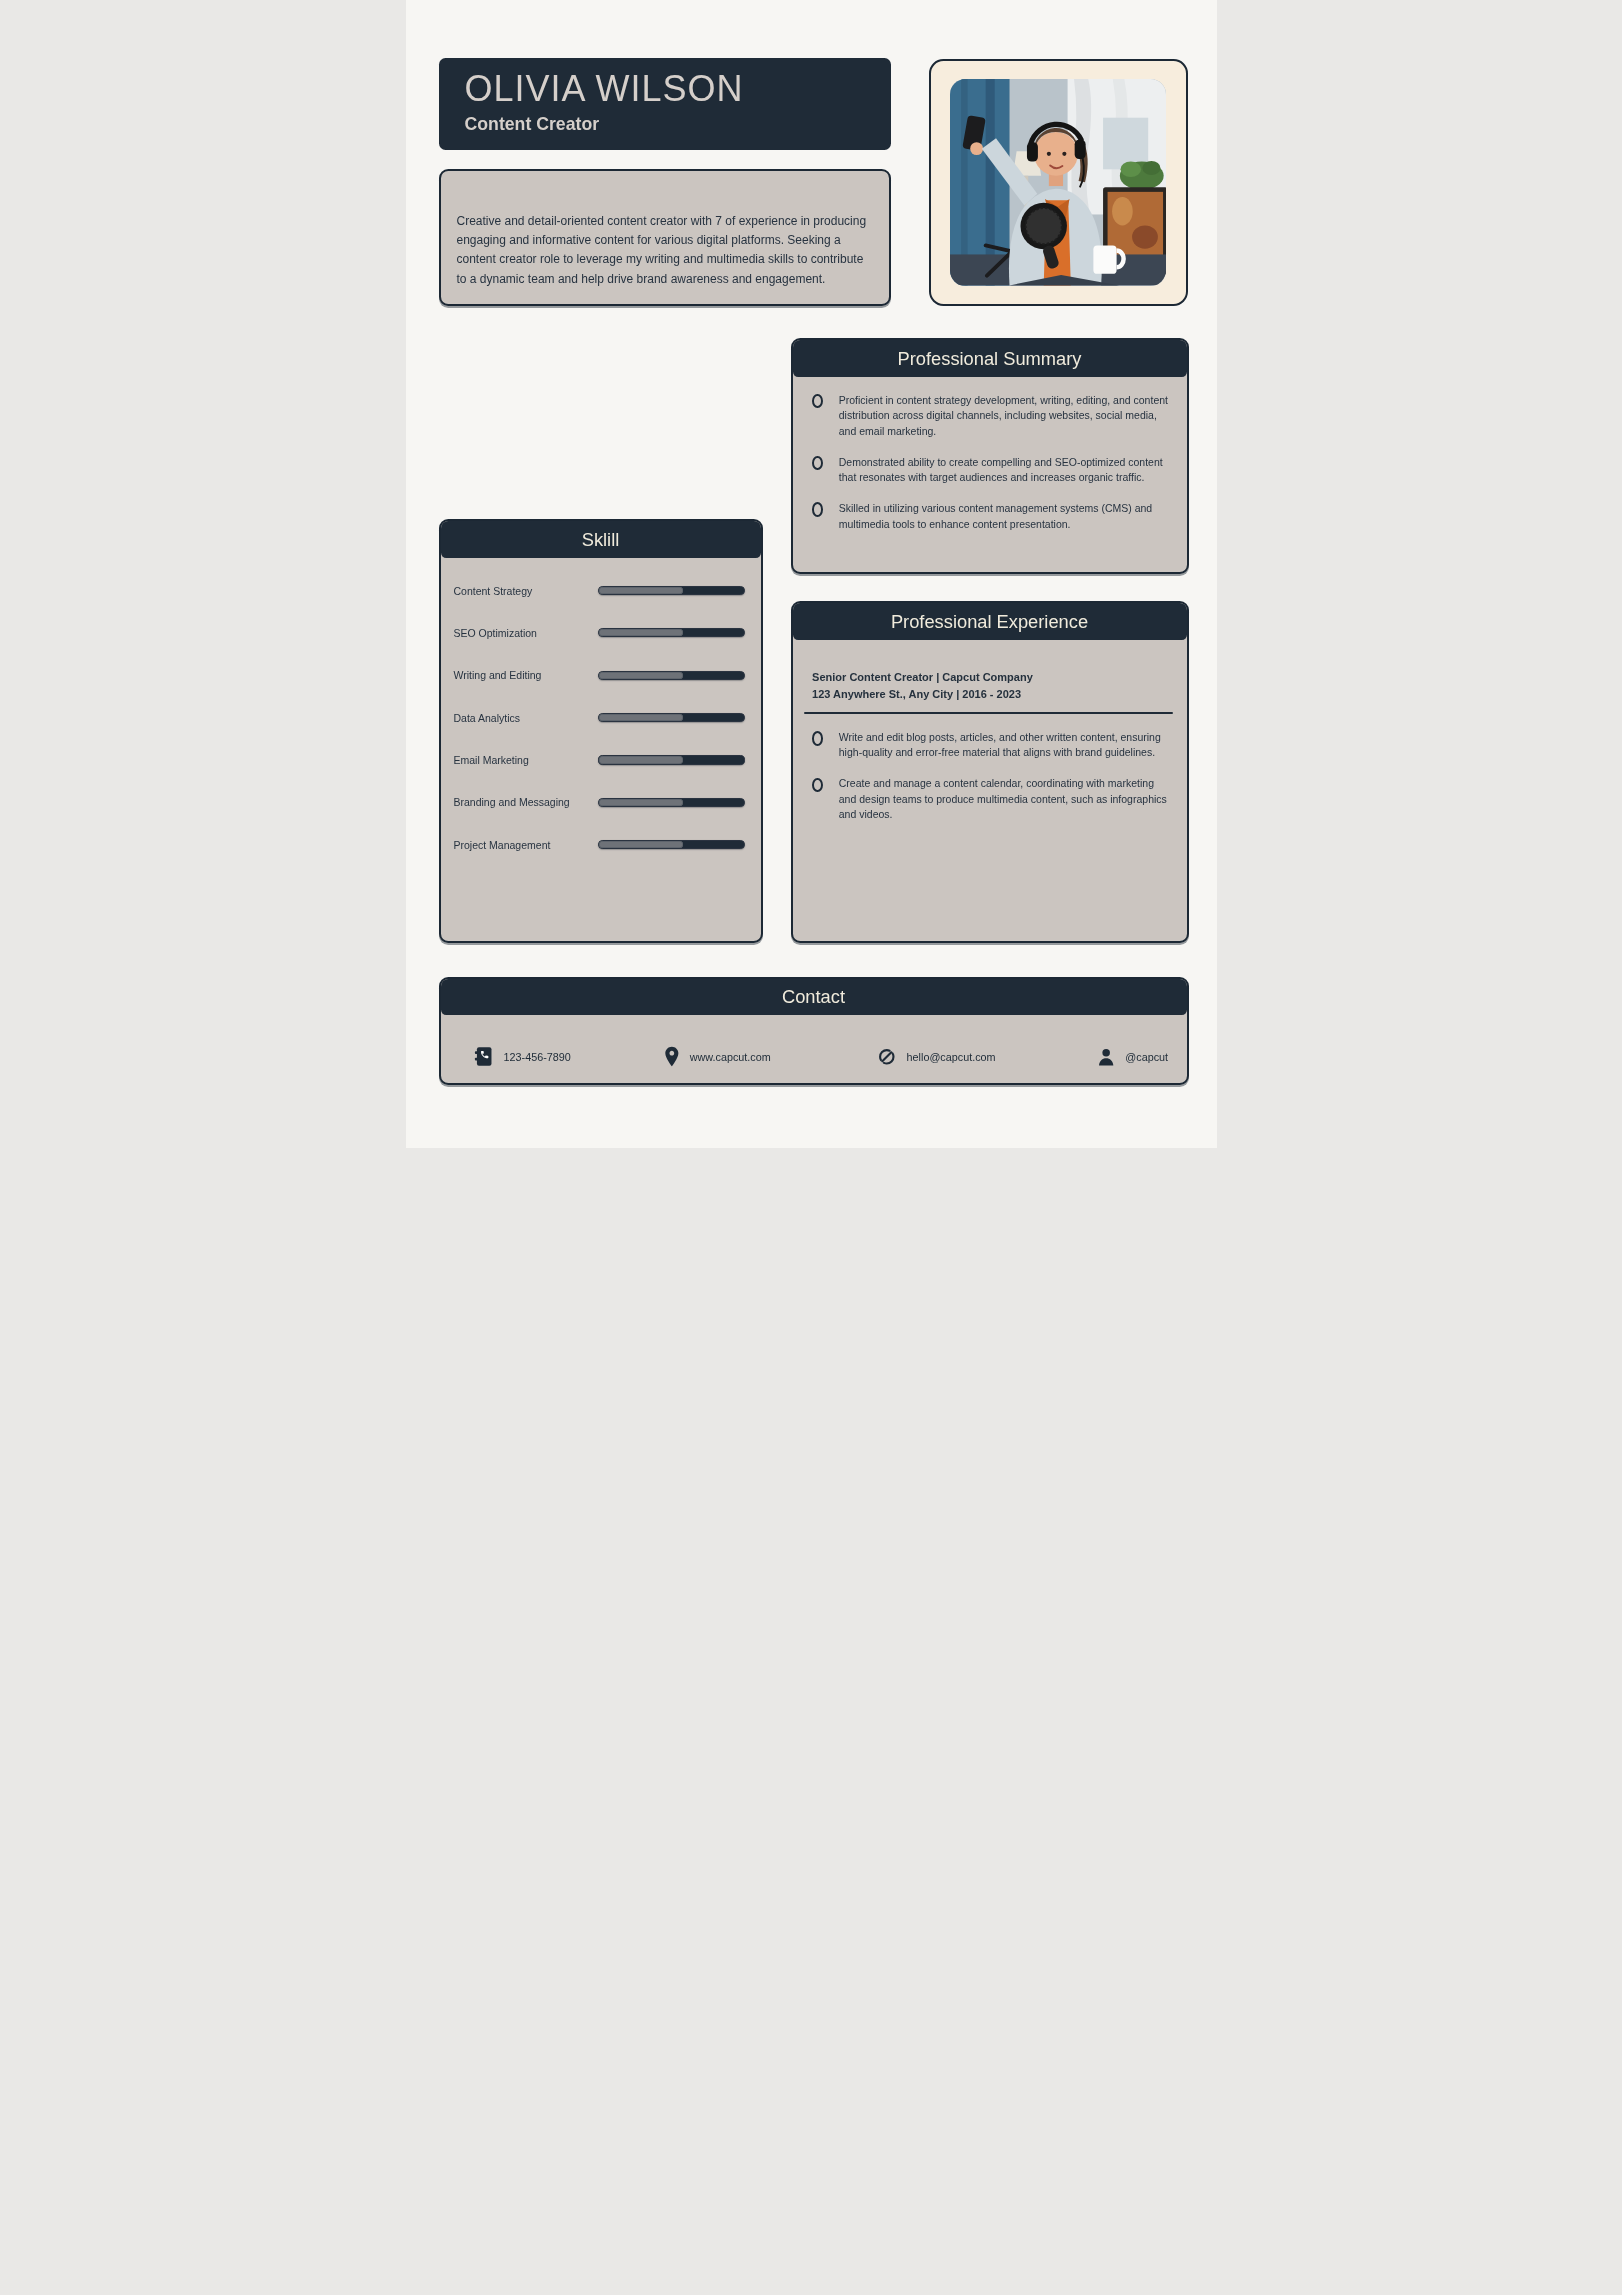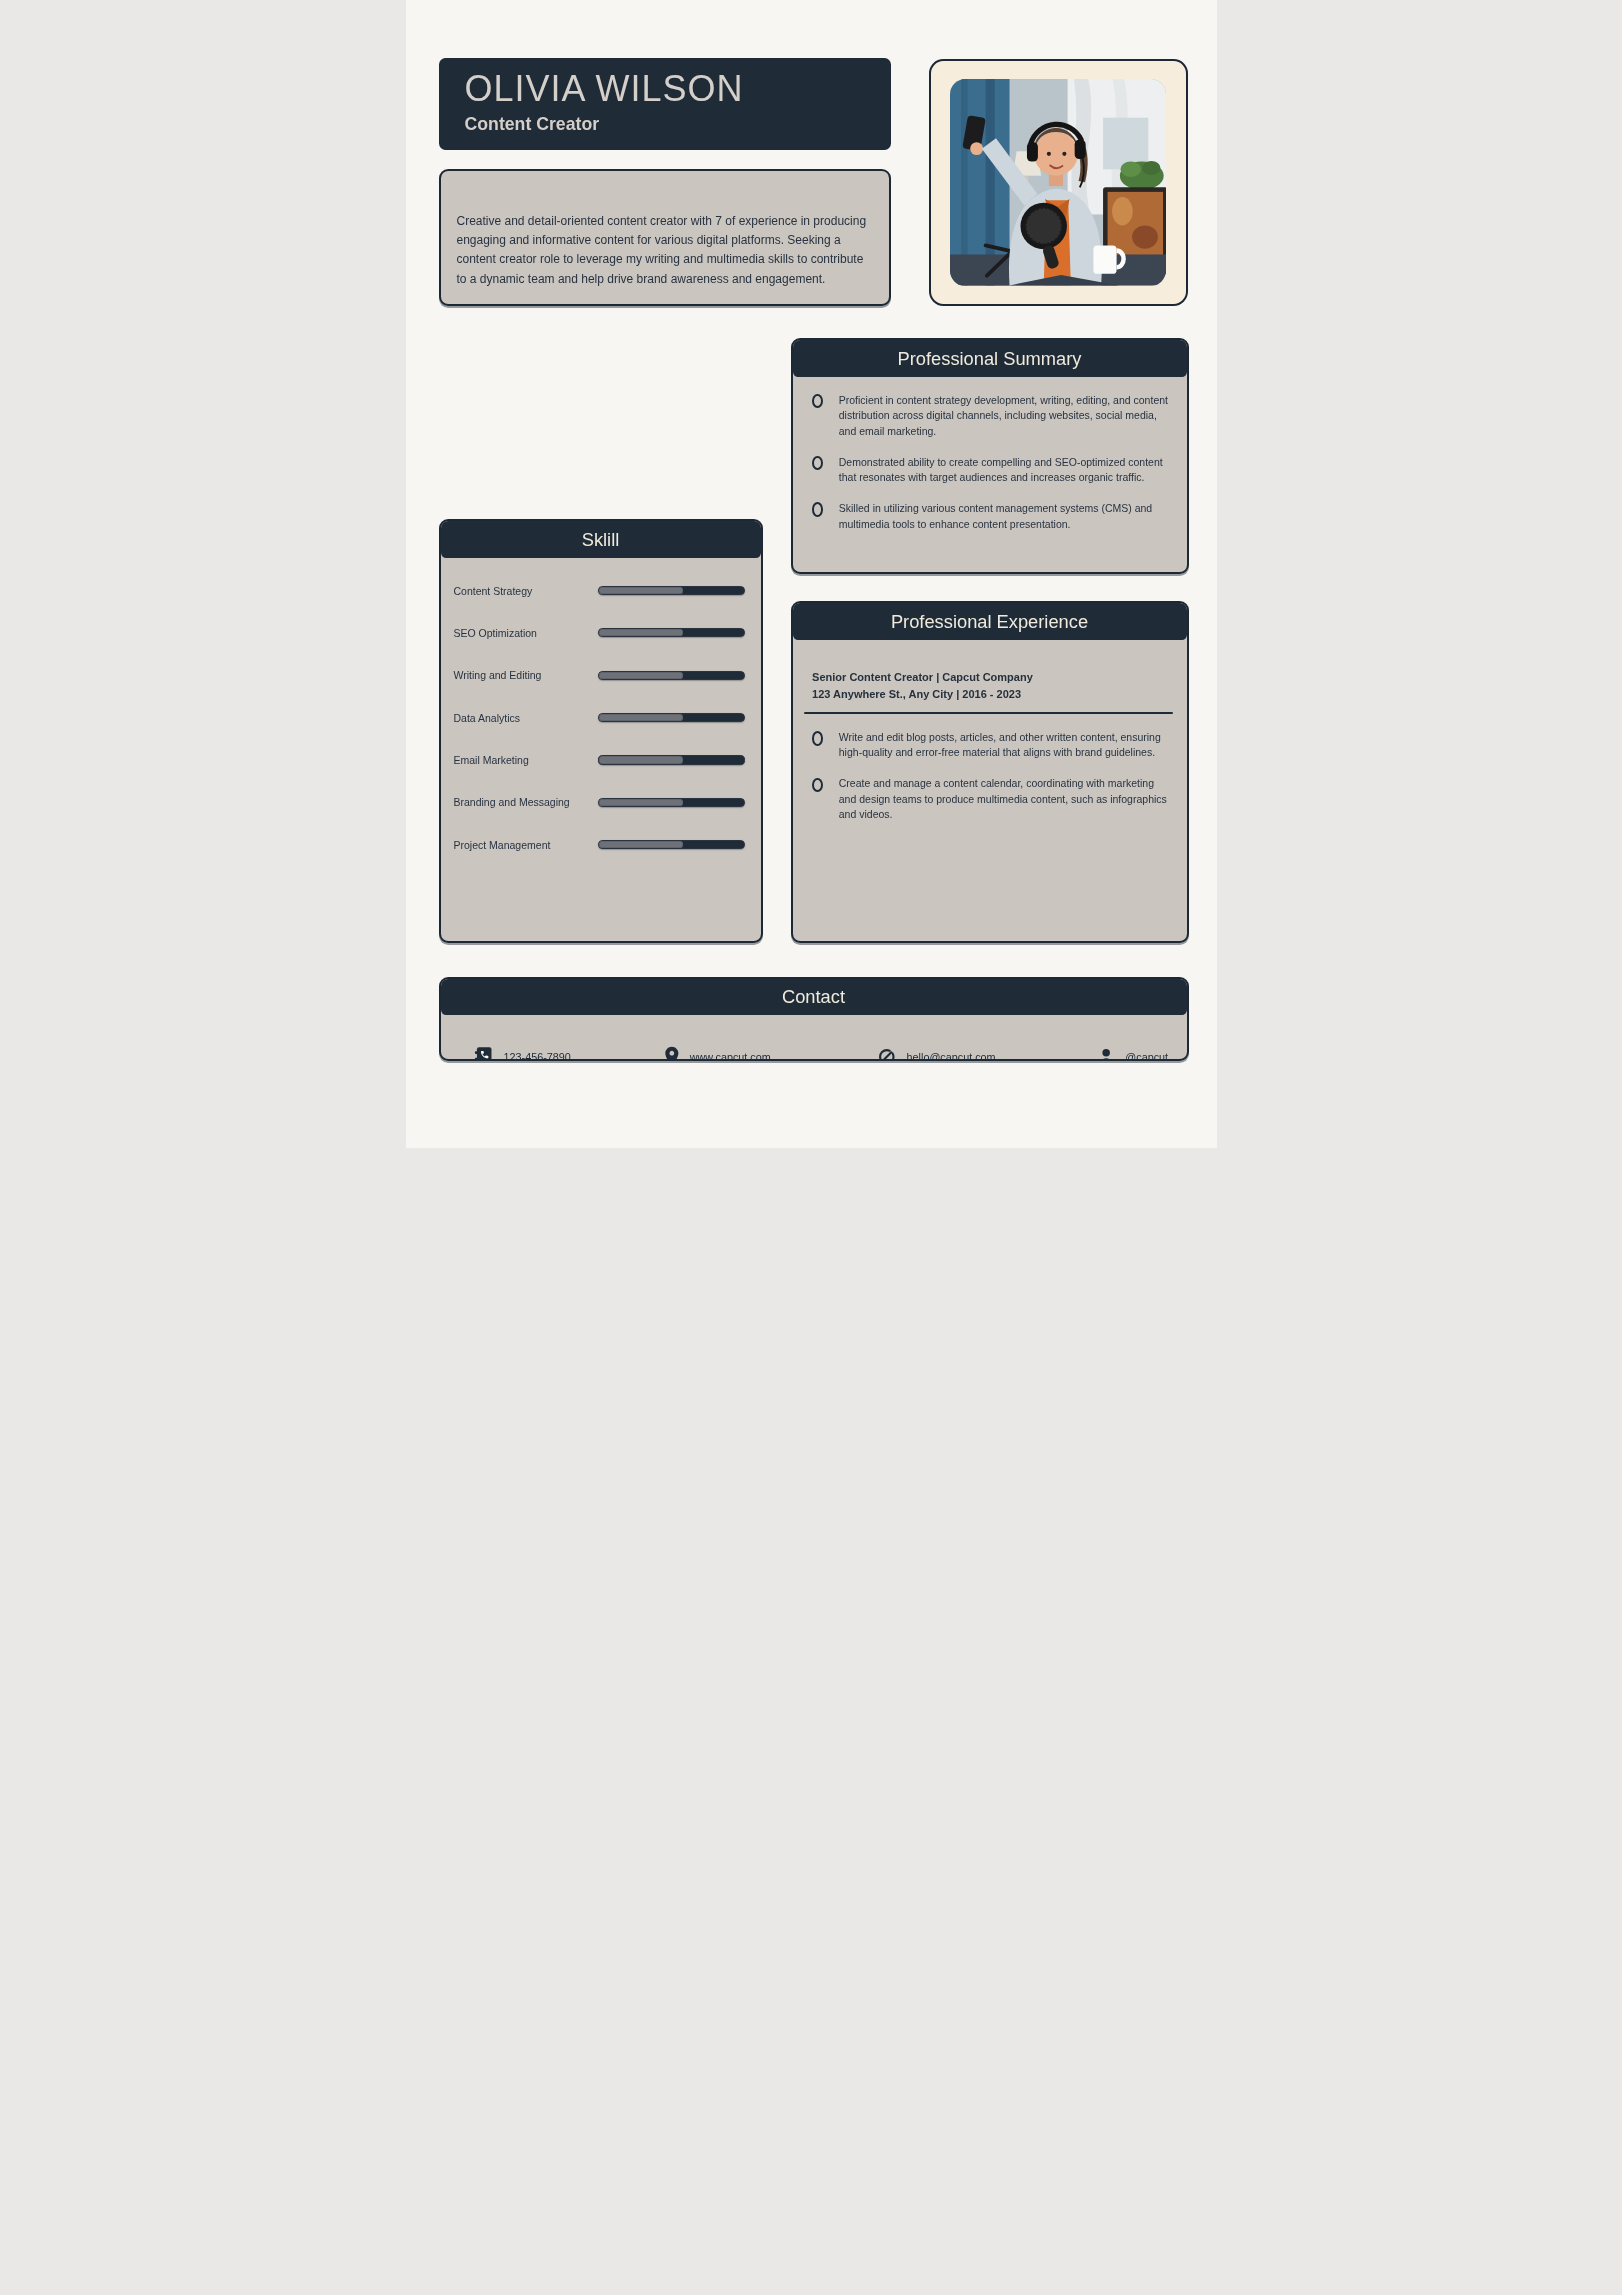--- a/index.html
+++ b/index.html
@@ -74,21 +74,21 @@
     background:#6e7278; border-radius:3.9px; box-shadow:inset 0 0 0 0.7px #596068;
   }
 
   
   .exp-card { left:385px; top:601px; width:398px; height:342px; }
   .exp-title { padding:29.4px 18.3px 0 19.6px; font-size:11px; font-weight:600; line-height:1.5; color:#25313d; }
   .exp-divider { height:2px; background:#1f2b37; margin:9.8px 13.7px 0 11px; border-radius:1.3px; }
   .exp-card .bullet-row:first-of-type { margin-top:16.4px; }
 
   
-  .contact-card { left:33px; top:977px; width:750px; height:84px; }
+  .contact-card { left:33px; top:977px; width:750px; height:108px; }
   .contact-card .card-head { height:36px; }
   .contact-item { position:absolute; top:67px; display:flex; align-items:center; height:21px; }
   .contact-item .c-icon { display:flex; align-items:center; margin-right:10.5px; }
   .contact-text { font-size:10.8px; color:#1d2a36; }
   .ci-0 { left:33px; } .ci-1 { left:223px; } .ci-2 { left:436px; } .ci-3 { left:656px; }
 </style>
 </head>
 <body>
 
 <div class="page">

